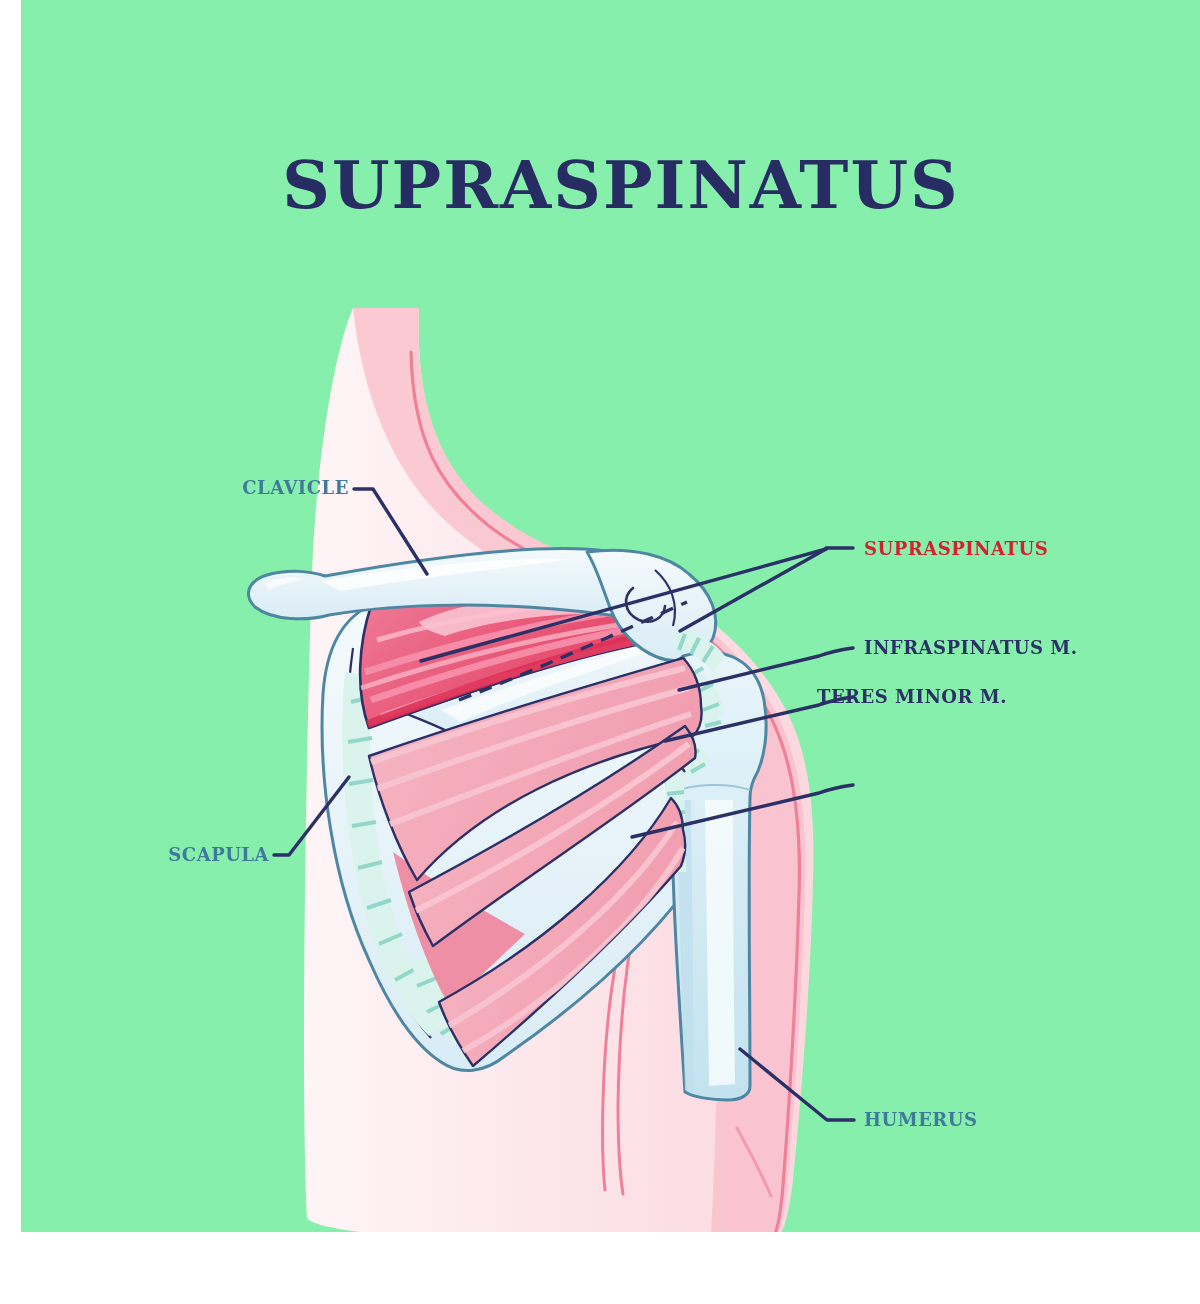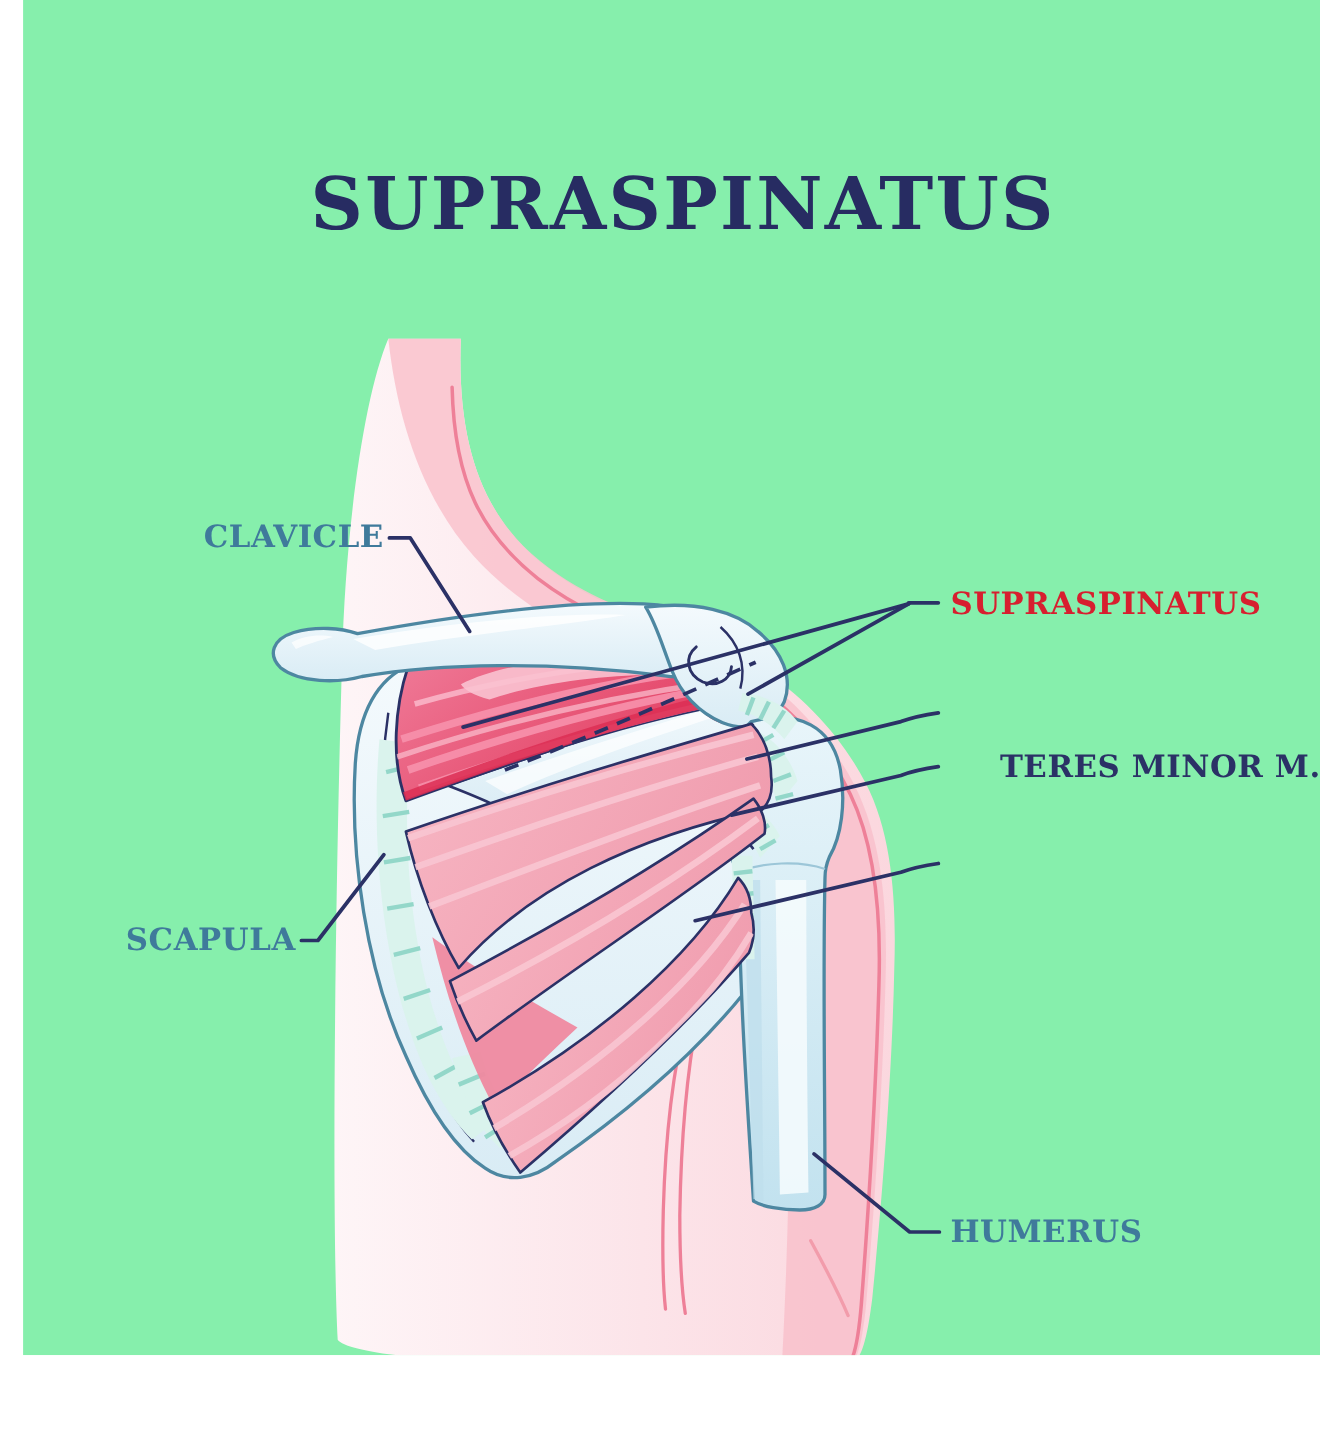--- a/index.html
+++ b/index.html
@@ -13,31 +13,31 @@
   }
   #art{position:absolute;left:0;top:0;width:1200px;height:1304px;}
   .title{
     position:absolute;left:0;right:0;top:146px;
     text-align:center;
     font-size:66px;font-weight:bold;letter-spacing:2px;
     color:#272c62;
   }
   .lbl{
     position:absolute;
-    font-weight:bold;font-size:28px;letter-spacing:.5px;
+    font-weight:bold;font-size:18px;letter-spacing:.5px;
     line-height:31px;white-space:nowrap;
   }
   .lbl.navy{color:#2b3166;}
   .lbl.teal{color:#3f7a9b;}
   .lbl.red{color:#d71f2f;}
   .lbl.right-align{text-align:right;}
   #lbl-clavicle{right:872px;top:472px;}
   #lbl-supraspinatus{left:843px;top:533px;}
   #lbl-infraspinatus{left:843px;top:632px;}
-  #lbl-teres-minor{left:888px;top:681px;}
+  #lbl-teres-minor{left:796px;top:681px;}
   #lbl-teres-major{left:843px;top:769px;}
   #lbl-scapula{right:952px;top:839px;}
   #lbl-humerus{left:843px;top:1104px;text-align:right;}
 </style>
 </head>
 <body>
 
 <div id="canvas">
 
   <svg id="art" viewBox="0 0 1200 1304" aria-hidden="true">
@@ -231,17 +231,18 @@
   </svg>
 
   <div class="title">SUPRASPINATUS</div>
 
   <div class="lbl teal right-align" id="lbl-clavicle">CLAVICLE</div>
 
   <div class="lbl red" id="lbl-supraspinatus">
     <div>SUPRASPINATUS</div>
   </div>
 
+  <div class="lbl navy" id="lbl-infraspinatus">INFRASPINATUS M.</div>
   <div class="lbl navy" id="lbl-teres-minor">TERES MINOR M.</div>
   <div class="lbl teal right-align" id="lbl-scapula">SCAPULA</div>
   <div class="lbl teal" id="lbl-humerus">HUMERUS</div>
 
 </div>
 
 </body></html>

